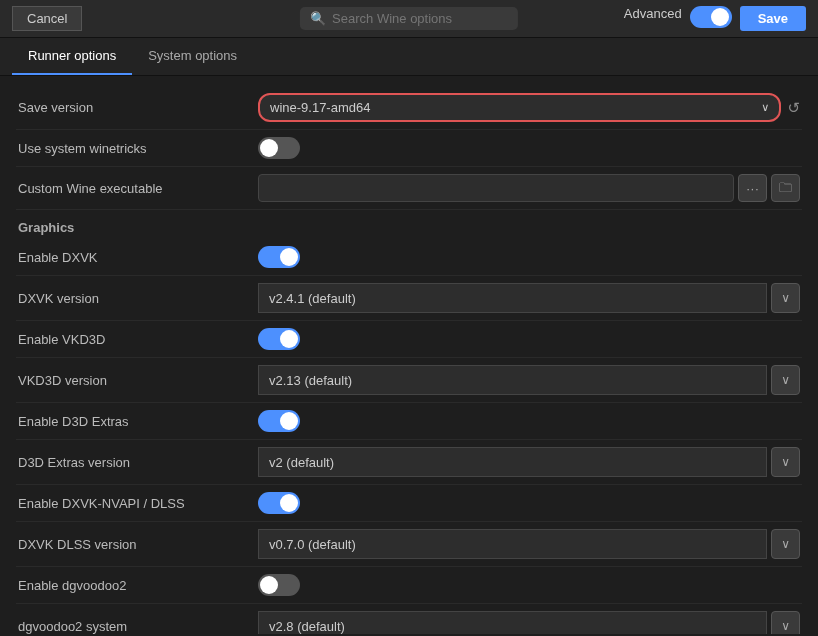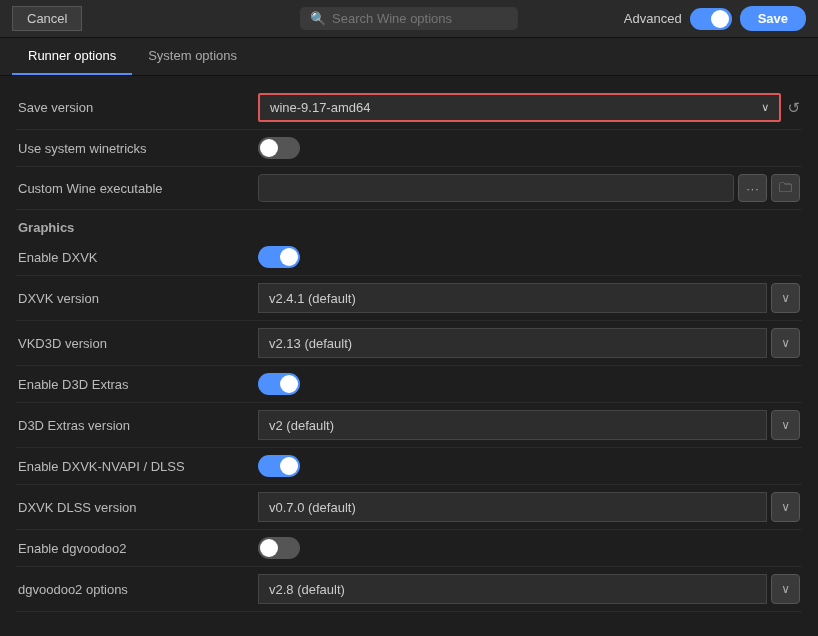--- a/index.html
+++ b/index.html
@@ -47,21 +47,20 @@
     .search-box input {
       background: transparent;
       border: none;
       outline: none;
       color: #aaa;
       font-size: 13px;
       width: 100%;
     }
     .advanced-row {
       display: flex;
-      align-items: center;
       gap: 8px;
       margin-left: auto;
     }
     .advanced-label { color: #ccc; font-size: 13px; }
     .toggle-switch {
       width: 42px;
       height: 22px;
       background: #4d90fe;
       border-radius: 11px;
       position: relative;
@@ -74,21 +73,21 @@
       background: #fff;
       border-radius: 50%;
       top: 2px;
       right: 3px;
       transition: left 0.2s;
     }
     .save-btn {
       background: #4d90fe;
       color: #fff;
       border: none;
-      border-radius: 12px;
+      border-radius: 3px;
       padding: 5px 18px;
       cursor: pointer;
       font-size: 13px;
       font-weight: 600;
     }
 
     
     .tabs {
       display: flex;
       background: #232323;
@@ -131,21 +130,21 @@
       flex: 1;
       display: flex;
       align-items: center;
     }
 
     
     .wine-version-select {
       flex: 1;
       background: #2d2d2d;
       border: 2px solid #e05555;
-      border-radius: 2px;
+      border-radius: 12px;
       color: #ccc;
       padding: 5px 10px;
       font-size: 13px;
       display: flex;
       align-items: center;
       justify-content: space-between;
       cursor: pointer;
     }
     .reset-btn {
       background: none;
@@ -306,20 +305,28 @@
   <div class="option-row">
     <div class="option-label">DXVK version</div>
     <div class="option-control">
       <div class="version-select">
         <span>v2.4.1 (default)</span>
       </div>
       <button class="chevron-btn">∨</button>
     </div>
   </div>
 
+  <div class="option-row">
+    <div class="option-label">Enable VKD3D</div>
+    <div class="option-control">
+      <div class="toggle on">
+        <div class="knob"></div>
+      </div>
+    </div>
+  </div>
 
   <div class="option-row">
     <div class="option-label">VKD3D version</div>
     <div class="option-control">
       <div class="version-select">
         <span>v2.13 (default)</span>
       </div>
       <button class="chevron-btn">∨</button>
     </div>
   </div>
@@ -365,21 +372,21 @@
   <div class="option-row">
     <div class="option-label">Enable dgvoodoo2</div>
     <div class="option-control">
       <div class="toggle off">
         <div class="knob"></div>
       </div>
     </div>
   </div>
 
   <div class="option-row">
-    <div class="option-label">dgvoodoo2 options</div>
+    <div class="option-label">dgvoodoo2 system</div>
     <div class="option-control">
       <div class="version-select">
         <span>v2.8 (default)</span>
       </div>
       <button class="chevron-btn">∨</button>
     </div>
   </div>
 
 </div>
 

